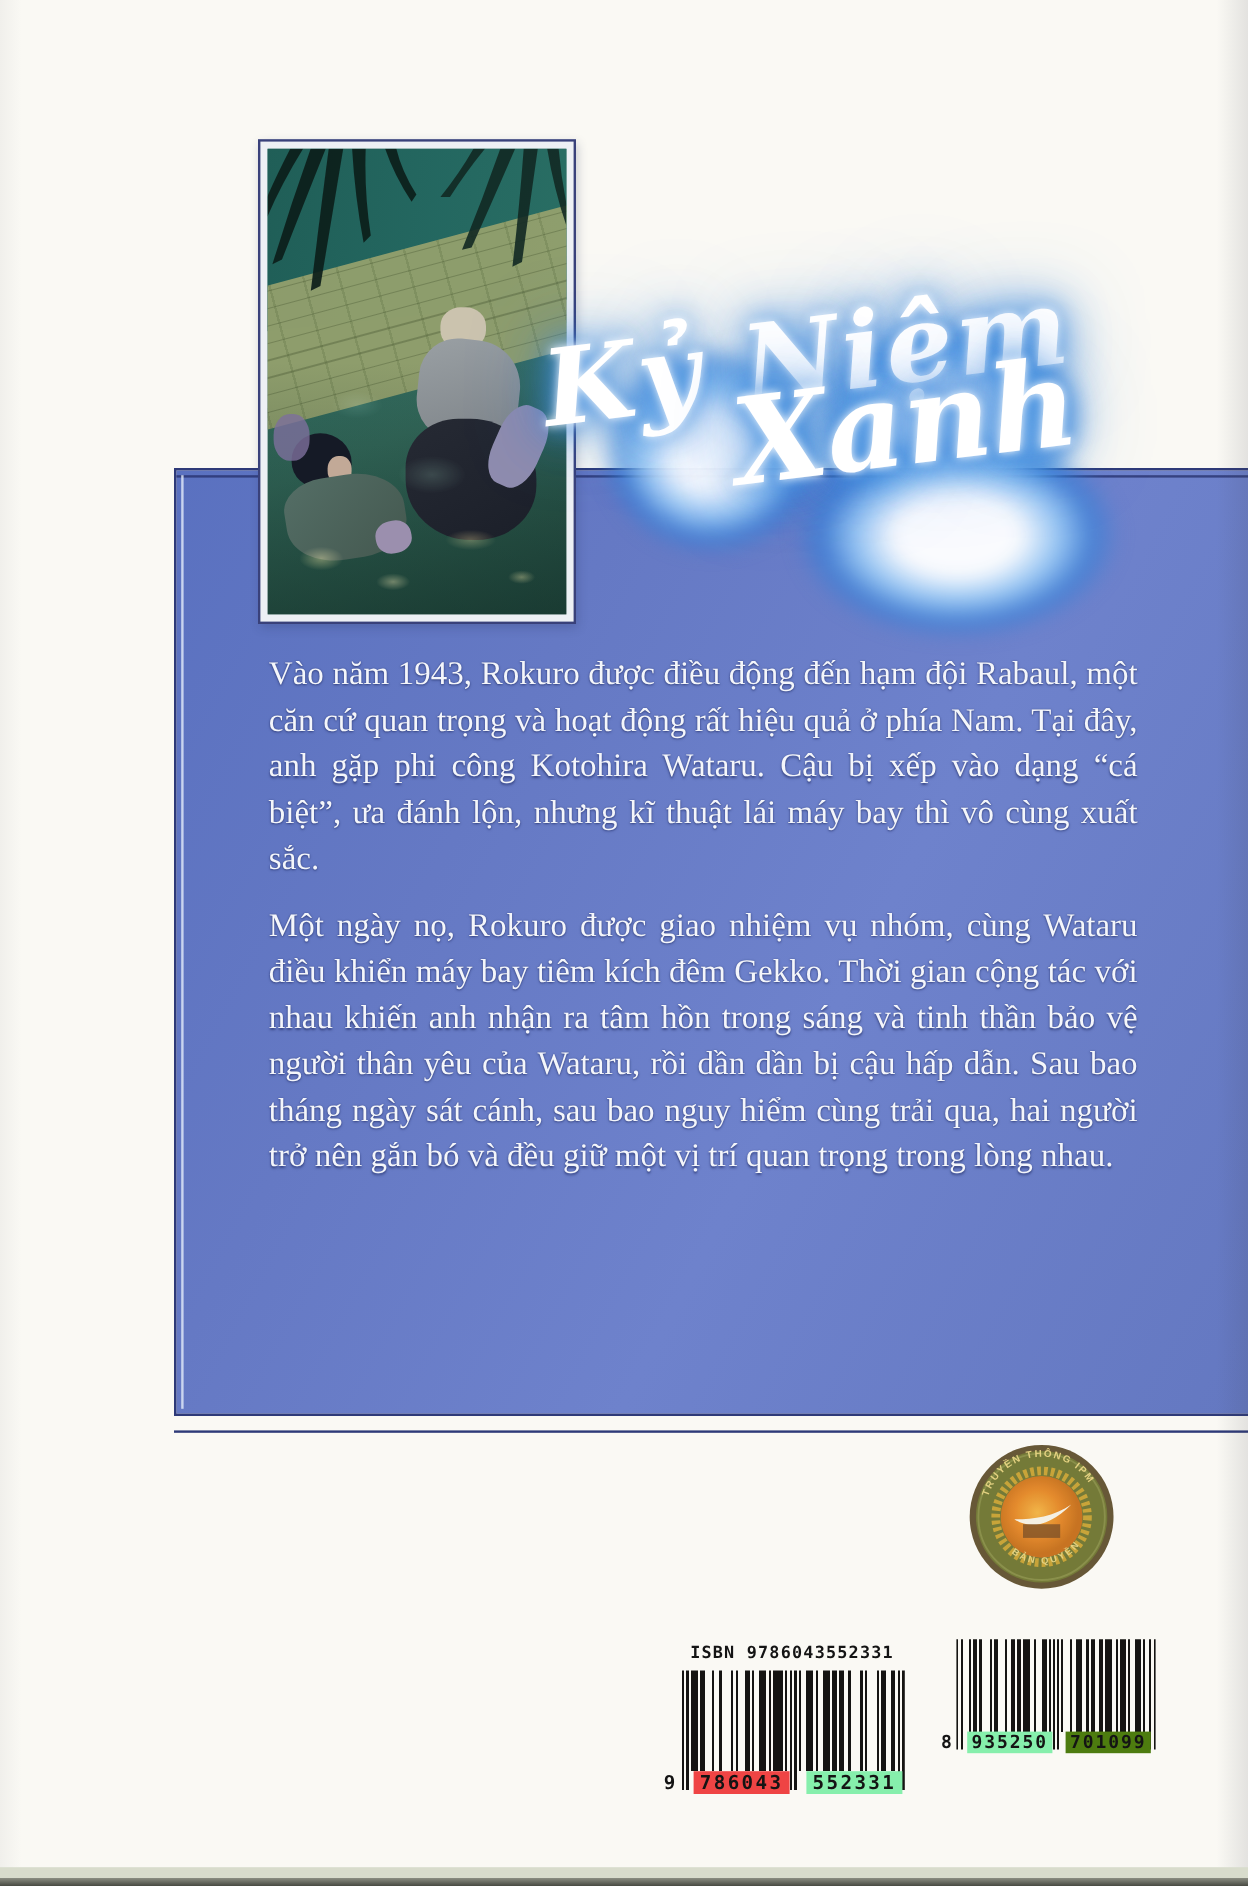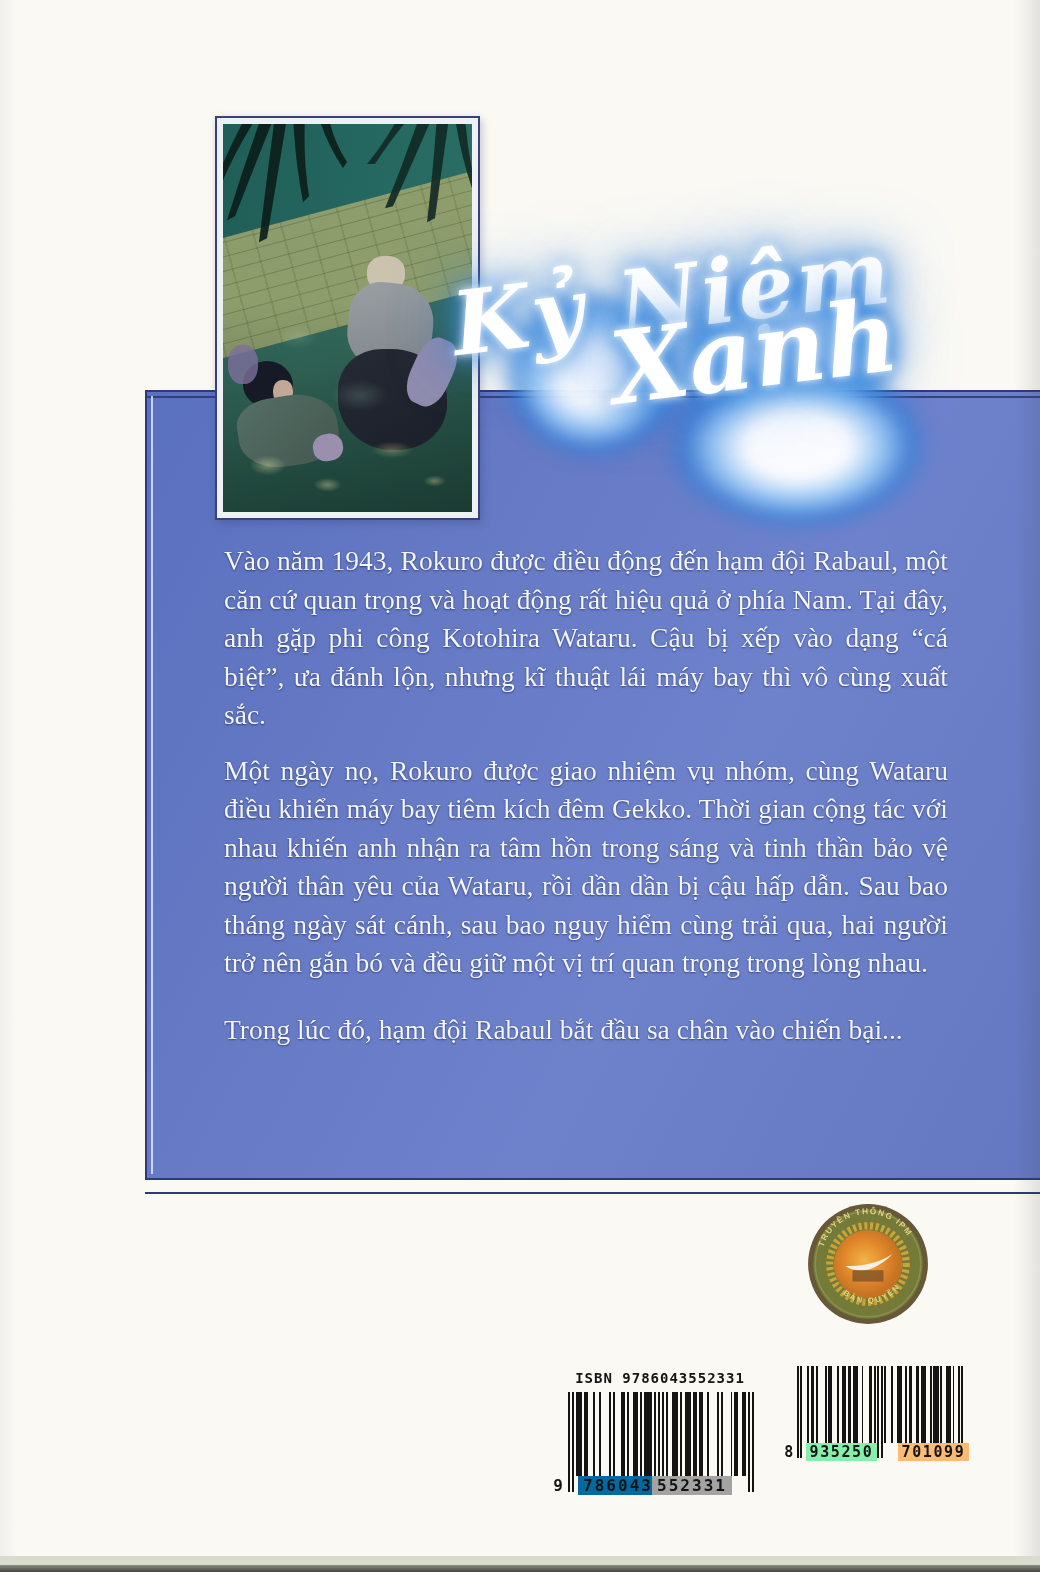--- a/index.html
+++ b/index.html
@@ -70,28 +70,28 @@
   .mono{font-family:"DejaVu Sans Mono","Liberation Mono",monospace;}
   .isbn-label{position:absolute;left:552px;top:1370px;width:216px;text-align:center;
     font-size:14px;font-weight:bold;letter-spacing:1px;color:#141414;}
   .bc-wrap{position:absolute;}
   .bc-wrap svg{display:block;}
   .bc-digits span{position:absolute;font-weight:bold;color:#141414;text-align:center;}
   #isbnBC{left:568px;top:1392px;width:186px;height:118px;}
   #isbnBC svg{width:186px;height:100px;}
   #isbnBC .bc-digits span{top:84px;font-size:16px;letter-spacing:2px;}
   #isbnBC .d-first{left:-16px;width:14px;}
-  #isbnBC .d-left{left:10px;width:80px;background:#0369a1;}
-  #isbnBC .d-right{left:84px;width:80px;background:#a3a3a3;}
+  #isbnBC .d-left{left:10px;width:80px;background:#ef4444;}
+  #isbnBC .d-right{left:104px;width:80px;background:#86efac;}
   #prodBC{left:797px;top:1366px;width:166px;height:110px;}
   #prodBC svg{width:166px;height:92px;}
   #prodBC .bc-digits span{top:77px;font-size:15px;letter-spacing:1.6px;}
   #prodBC .d-first{left:-14px;width:13px;}
   #prodBC .d-left{left:9px;width:71px;background:#86efac;}
-  #prodBC .d-right{left:101px;width:71px;background:#fdba74;}
+  #prodBC .d-right{left:91px;width:71px;background:#4d7c0f;}
   
   .price{position:absolute;left:789px;top:1477px;width:190px;height:36px;z-index:2;
     background:linear-gradient(180deg,#24379e,#18277f);border:1px solid #0e1b5a;border-radius:2px;
     display:flex;align-items:center;justify-content:center;
     color:#f5f7ff;font-size:25px;letter-spacing:.5px;text-shadow:0 1px 1px rgba(0,0,20,.5);}
   
   .edge-right{position:absolute;right:0;top:0;width:26px;height:100%;z-index:6;
     background:linear-gradient(to left,rgba(60,60,75,.12),rgba(60,60,75,0));}
   .edge-left{position:absolute;left:0;top:0;width:18px;height:100%;z-index:6;
     background:linear-gradient(to right,rgba(60,60,75,.05),rgba(60,60,75,0));}
@@ -151,21 +151,20 @@
           <path d="M176,-8 Q162,18 144,40 L152,40 Q166,18 186,-6 Z"></path>
         </g>
       </svg>
       <div class="dapple"></div>
     </div>
   </div>
 
   <div class="blurb">
     <p>Vào năm 1943, Rokuro được điều động đến hạm đội Rabaul, một căn cứ quan trọng và hoạt động rất hiệu quả ở phía Nam. Tại đây, anh gặp phi công Kotohira Wataru. Cậu bị xếp vào dạng “cá biệt”, ưa đánh lộn, nhưng kĩ thuật lái máy bay thì vô cùng xuất sắc.</p>
     <p class="gap-lg">Một ngày nọ, Rokuro được giao nhiệm vụ nhóm, cùng Wataru điều khiển máy bay tiêm kích đêm Gekko. Thời gian cộng tác với nhau khiến anh nhận ra tâm hồn trong sáng và tinh thần bảo vệ người thân yêu của Wataru, rồi dần dần bị cậu hấp dẫn. Sau bao tháng ngày sát cánh, sau bao nguy hiểm cùng trải qua, hai người trở nên gắn bó và đều giữ một vị trí quan trọng trong lòng nhau.</p>
-    <p class="gap-lg">Trong lúc đó, hạm đội Rabaul bắt đầu sa chân vào chiến bại...</p>
   </div>
 
   <svg class="sticker" viewBox="0 0 120 120">
     <defs>
       <radialGradient id="sunGrad" cx="45%" cy="45%">
         <stop offset="0%" stop-color="#f4b33c"></stop>
         <stop offset="55%" stop-color="#e8861f"></stop>
         <stop offset="100%" stop-color="#c96d15"></stop>
       </radialGradient>
       <path id="arcT" d="M 16,66 A 45,45 0 1 1 104,66" fill="none"></path>

